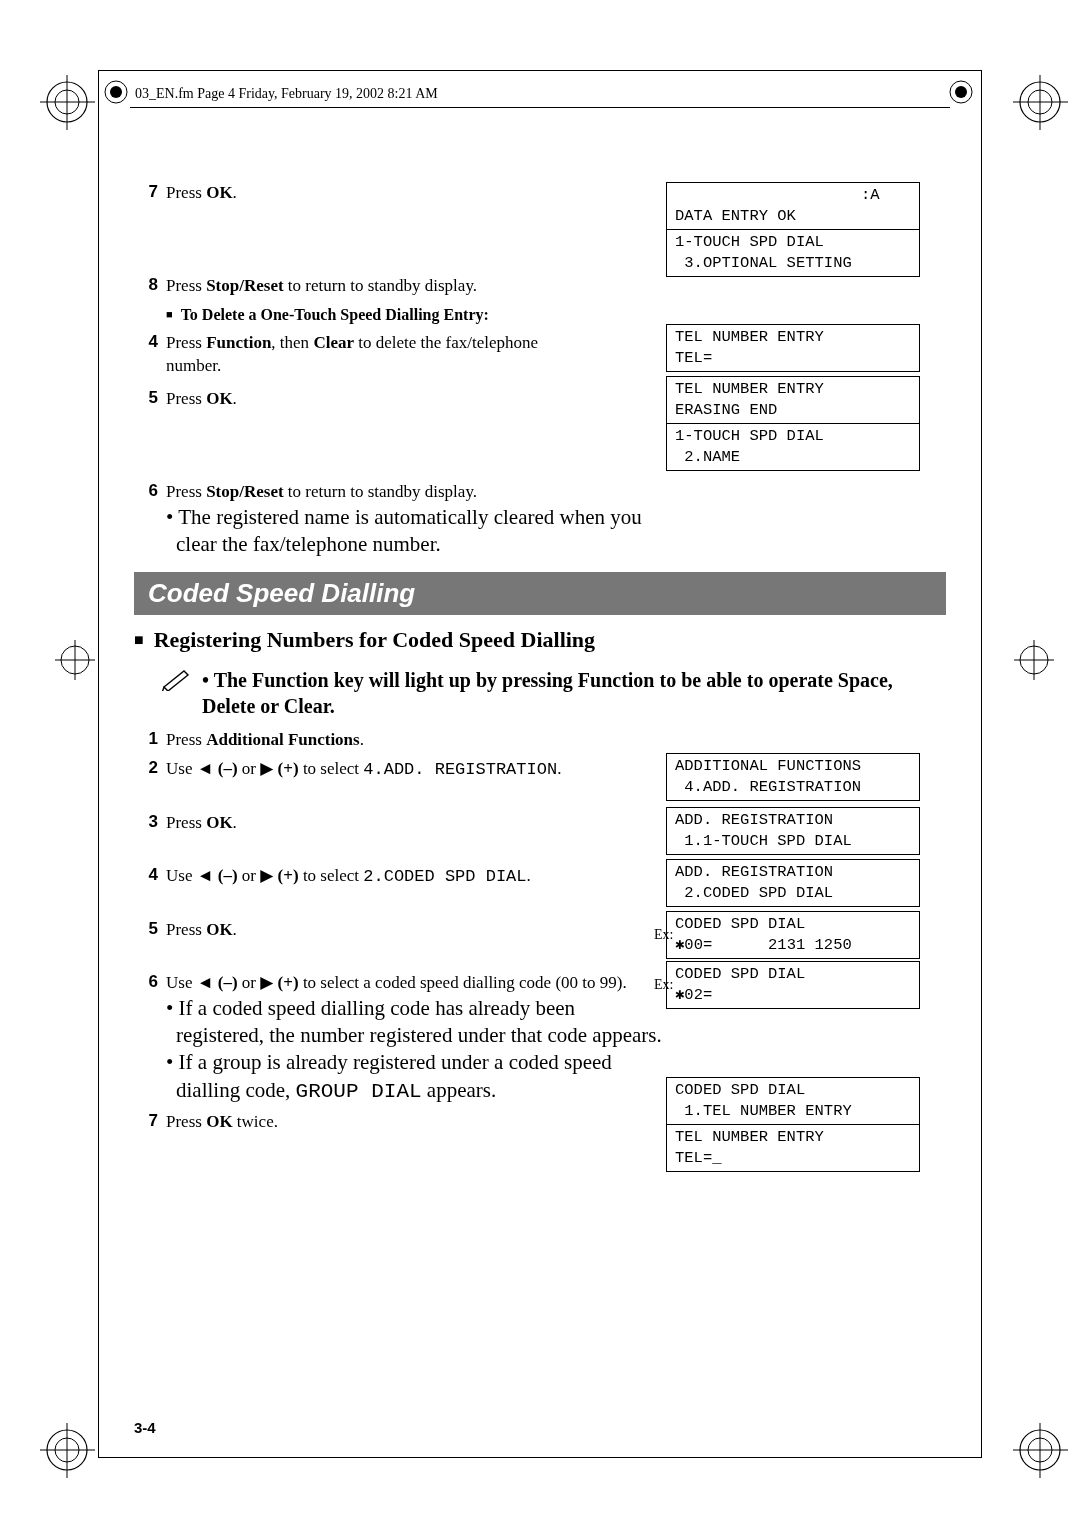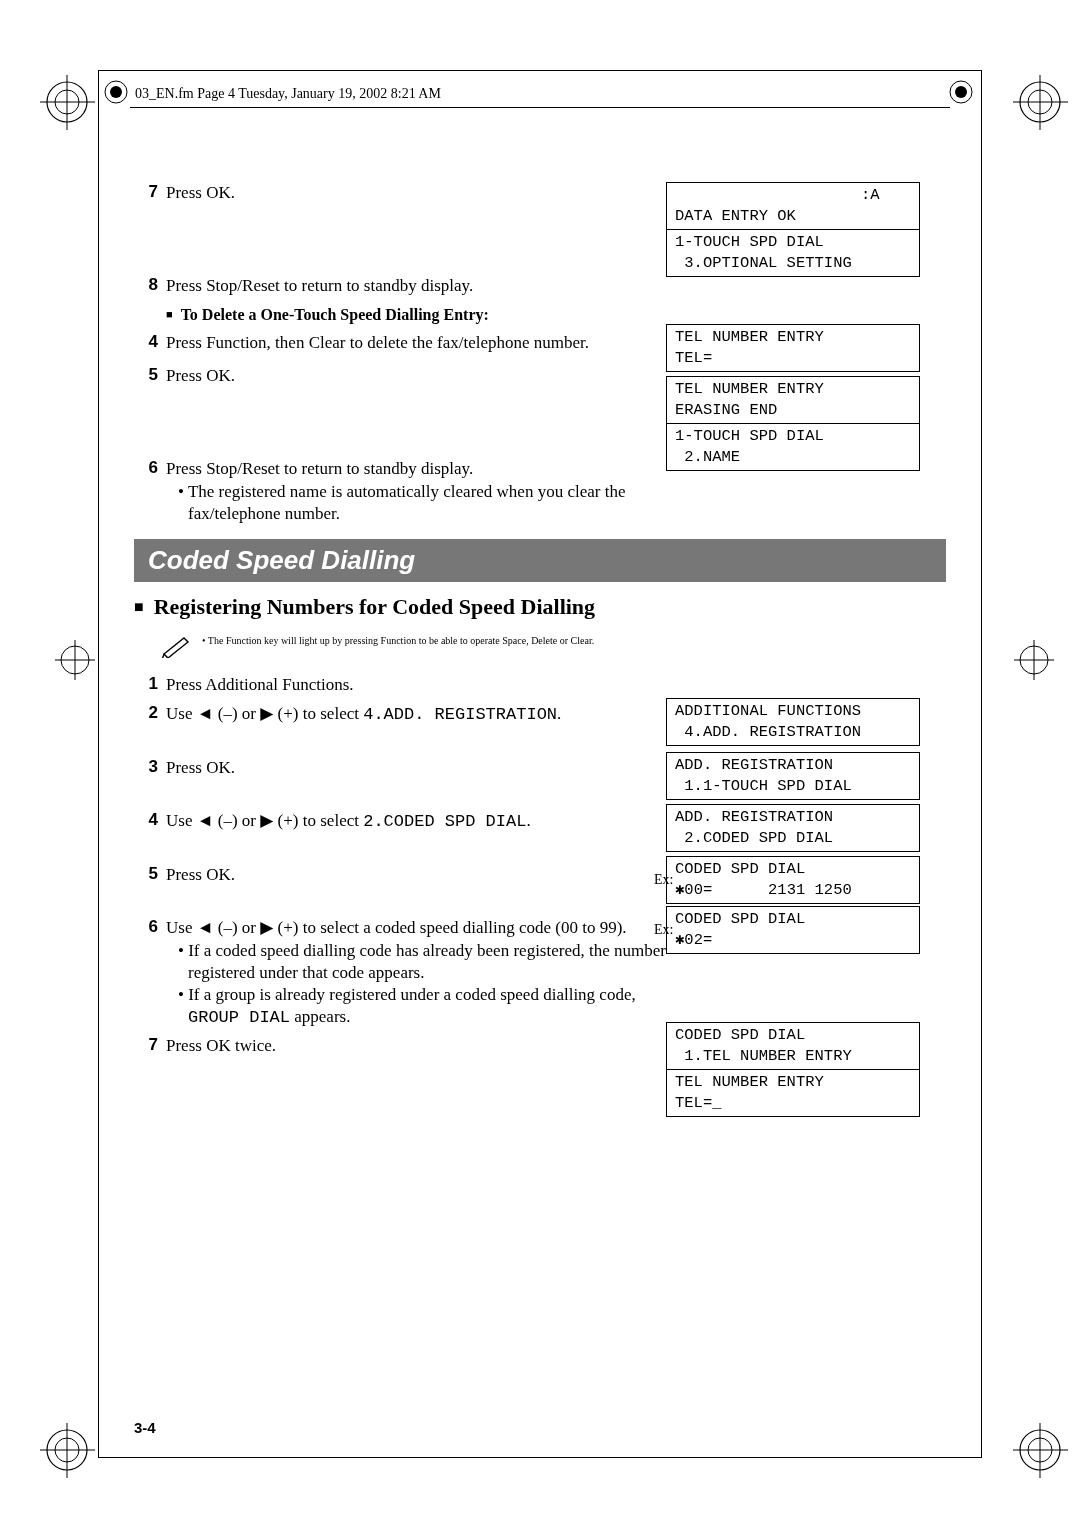--- a/index.html
+++ b/index.html
@@ -50,21 +50,21 @@
   .step-num {
     font-family: Arial, Helvetica, sans-serif;
     font-weight: bold;
     font-size: 17px;
     width: 24px;
     text-align: right;
     margin-right: 8px;
     flex-shrink: 0;
   }
   .step-body { flex: 1; line-height: 1.35; font-size: 17px; }
-  .step-body .bold { font-weight: normal; }
+  .step-body .bold { font-weight: bold; }
   .lcd {
     border: 1px solid #000;
     font-family: "Courier New", monospace;
     font-size: 15.5px;
     padding: 2px 8px;
     line-height: 1.35;
     white-space: pre;
     box-sizing: border-box;
     width: 254px;
   }
@@ -78,22 +78,21 @@
     margin: 8px 0 8px 32px;
     font-size: 16px;
   }
   .sub-heading::before {
     content: "■";
     font-size: 11px;
     vertical-align: 2px;
     margin-right: 8px;
   }
   .note {
-    font-size: 17px;
-    margin-left: 12px;
+    font-size: 21px;
     text-indent: -10px;
     padding-left: 10px;
     line-height: 1.3;
   }
   .section-bar {
     background: #777;
     color: #fff;
     font-family: Arial, Helvetica, sans-serif;
     font-weight: bold;
     font-style: italic;
@@ -112,21 +111,21 @@
     font-size: 16px;
     margin-right: 10px;
     vertical-align: 2px;
   }
   .tip-row {
     display: flex;
     align-items: flex-start;
     margin: 0 0 10px 28px;
   }
   .tip-icon { width: 40px; flex-shrink: 0; font-size: 22px; }
-  .tip-text { font-size: 10px; line-height: 1.3; }
+  .tip-text { font-size: 20px; line-height: 1.3; font-weight: bold; }
   .arrow { font-family: Arial, sans-serif; }
   .mono { font-family: "Courier New", monospace; }
   .ex-label {
     position: absolute;
     left: -28px;
     top: 16px;
     font-size: 14px;
     font-family: "Times New Roman", serif;
     margin-left: 16px;
   }
@@ -204,21 +203,21 @@
     </svg>
 </div>
 <div class="header-icons" style="left:948px;">
   <svg width="26" height="26">
       <circle cx="13" cy="13" r="6" fill="#000"></circle>
       <circle cx="13" cy="13" r="11" fill="none" stroke="#000"></circle>
     </svg>
 </div>
 
 <div class="page-outer"></div>
-<div class="header-text">03_EN.fm  Page 4  Tuesday, January 19, 2002  8:21 AM</div>
+<div class="header-text">03_EN.fm  Page 4  Friday, February 19, 2002  8:21 AM</div>
 <div class="header-line"></div>
 
 <div class="content">
 
   <div class="row" style="margin-bottom:70px;">
     <div class="step-num">7</div>
     <div class="step-body">
       <span>Press </span><span class="bold">OK</span><span>.</span>
     </div>
   </div>

